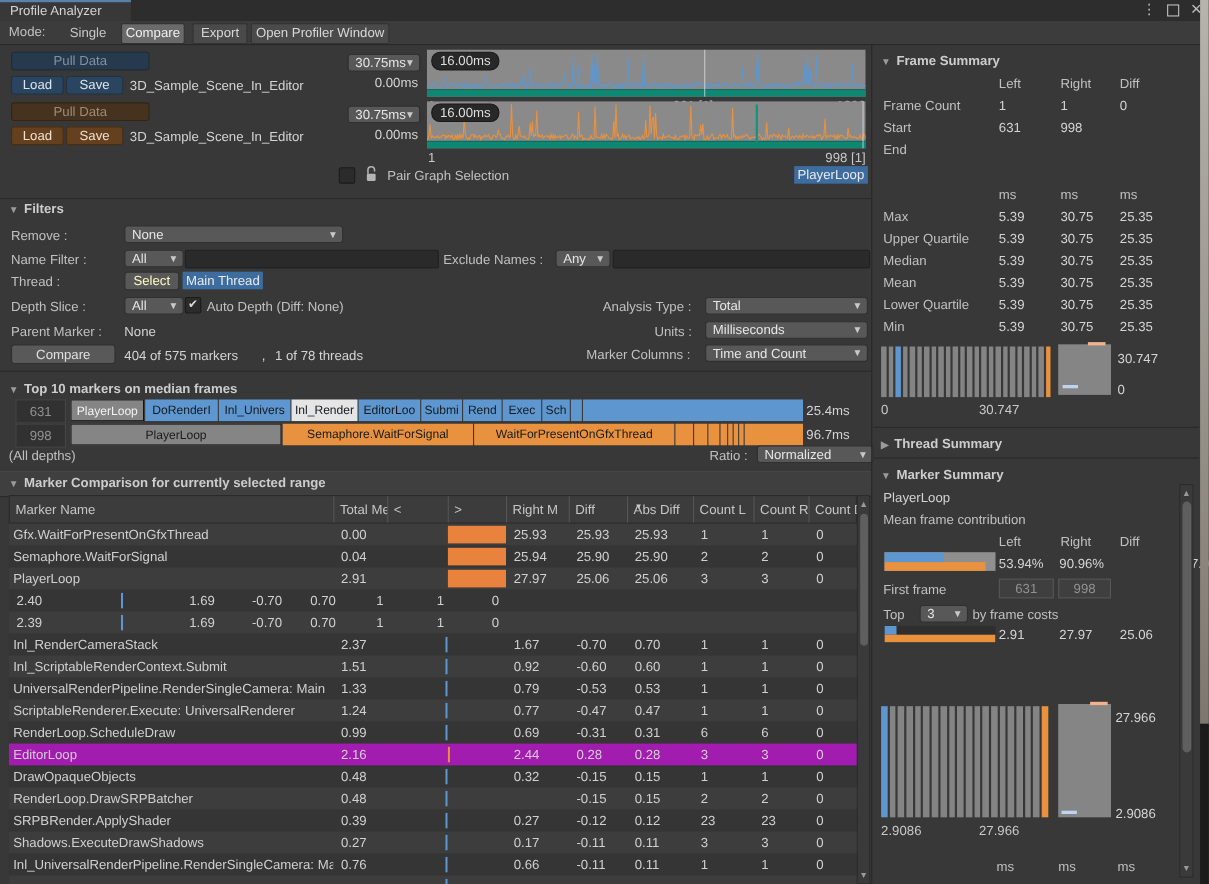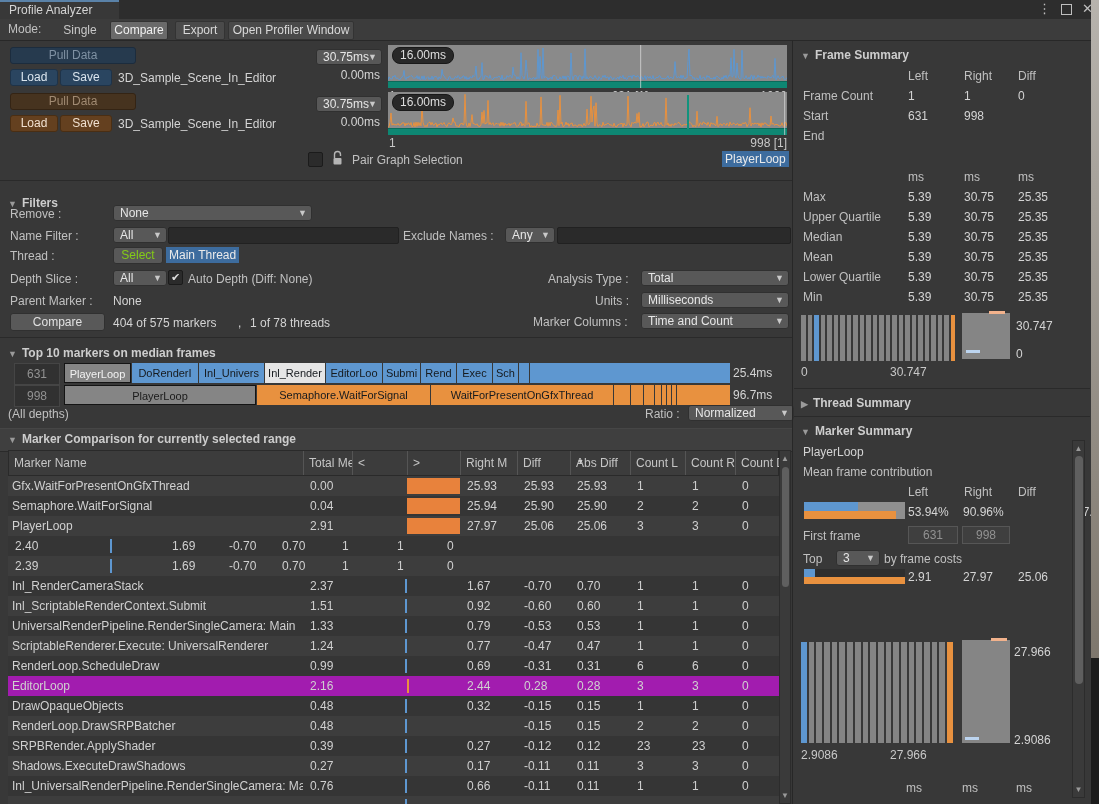--- a/index.html
+++ b/index.html
@@ -127,31 +127,31 @@
   <div class="cb" style="left:308px;top:152px"></div>
   <svg class="abs" style="left:331px;top:150px" width="13" height="16">
     <path d="M3.5 8 V4.5 a3 3 0 0 1 6 0 V6" stroke="#b5b5b5" stroke-width="1.4" fill="none"></path>
     <rect x="2.5" y="8" width="8" height="6.5" rx="1" fill="#b5b5b5"></rect>
   </svg>
   <span class="lbl" style="left:352px;top:153px">Pair Graph Selection</span>
   <span class="val sel-text" style="left:722px;top:151px">PlayerLoop</span>
 
   <div class="hr" style="left:0;top:180px;width:792px"></div>
 
-  <div class="sechead" style="left:8px;top:196px"><span class="fold">▼</span><span>Filters</span></div>
+  <div class="sechead" style="left:8px;top:183px"><span class="fold">▼</span><span>Filters</span></div>
   <span class="lbl" style="left:10px;top:207px">Remove :</span>
   <div class="dd" style="left:113px;top:205px;width:177px;height:14px"><span>None</span><span class="arr">▼</span></div>
   <span class="lbl" style="left:10px;top:229px">Name Filter :</span>
   <div class="dd" style="left:113px;top:227px;width:32px;height:14px"><span>All</span><span class="arr">▼</span></div>
   <input class="txt" style="left: 168px; top: 227px; width: 225px; height: 13px;" value="">
   <span class="lbl" style="left:403px;top:229px">Exclude Names :</span>
   <div class="dd" style="left:505px;top:227px;width:28px;height:14px"><span>Any</span><span class="arr">▼</span></div>
   <input class="txt" style="left: 557px; top: 227px; width: 228px; height: 13px;" value="">
   <span class="lbl" style="left:10px;top:249px">Thread :</span>
-  <div class="btn" style="left:113px;top:247px;width:48px;height:15px;background:#585858;border:1px solid #303030;color:#84cc16">Select</div>
+  <div class="btn" style="left:113px;top:247px;width:48px;height:15px;background:#585858;border:1px solid #303030;color:#fef9c3">Select</div>
   <span class="val sel-text" style="left:166px;top:247px">Main Thread</span>
   <span class="lbl" style="left:10px;top:272px">Depth Slice :</span>
   <div class="dd" style="left:113px;top:270px;width:32px;height:14px"><span>All</span><span class="arr">▼</span></div>
   <div class="cb" style="left:168px;top:270px">✔</div>
   <span class="lbl" style="left:188px;top:272px">Auto Depth (Diff: None)</span>
   <span class="lbl" style="left:548px;top:272px">Analysis Type :</span>
   <div class="dd" style="left:641px;top:270px;width:126px;height:14px"><span>Total</span><span class="arr">▼</span></div>
   <span class="lbl" style="left:10px;top:294px">Parent Marker :</span>
   <span class="val" style="left:113px;top:294px">None</span>
   <span class="lbl" style="left:595px;top:294px">Units :</span>

